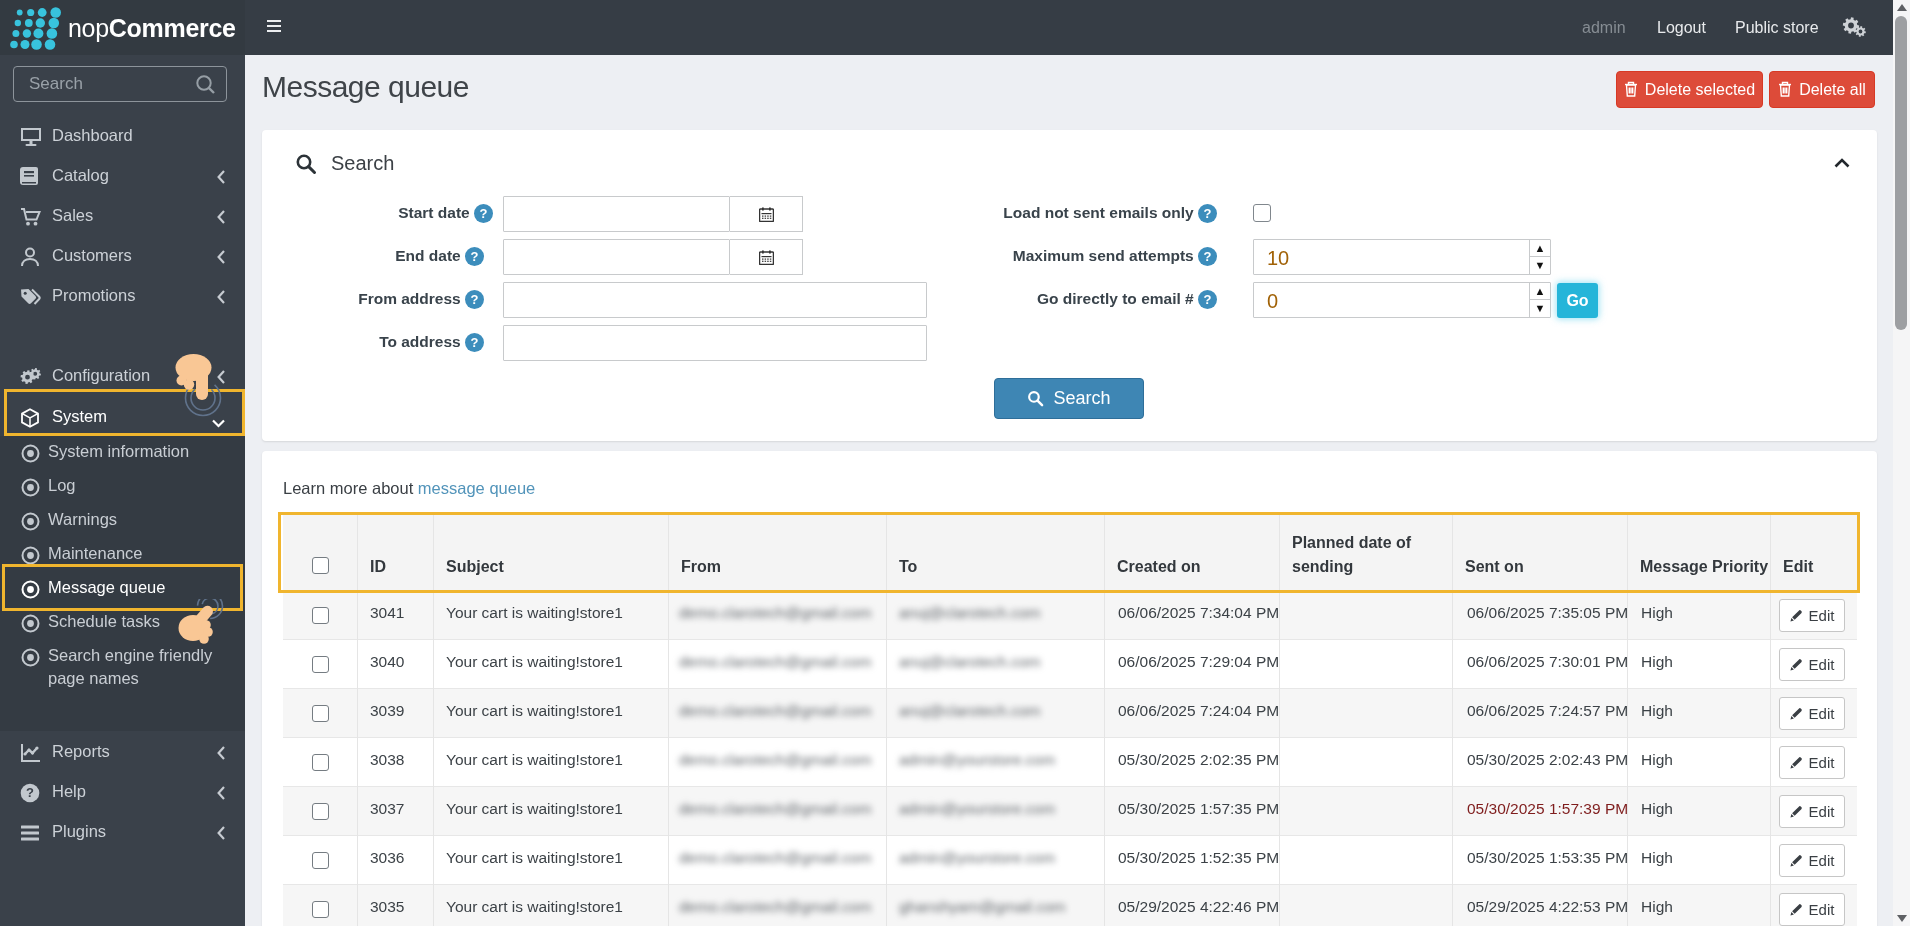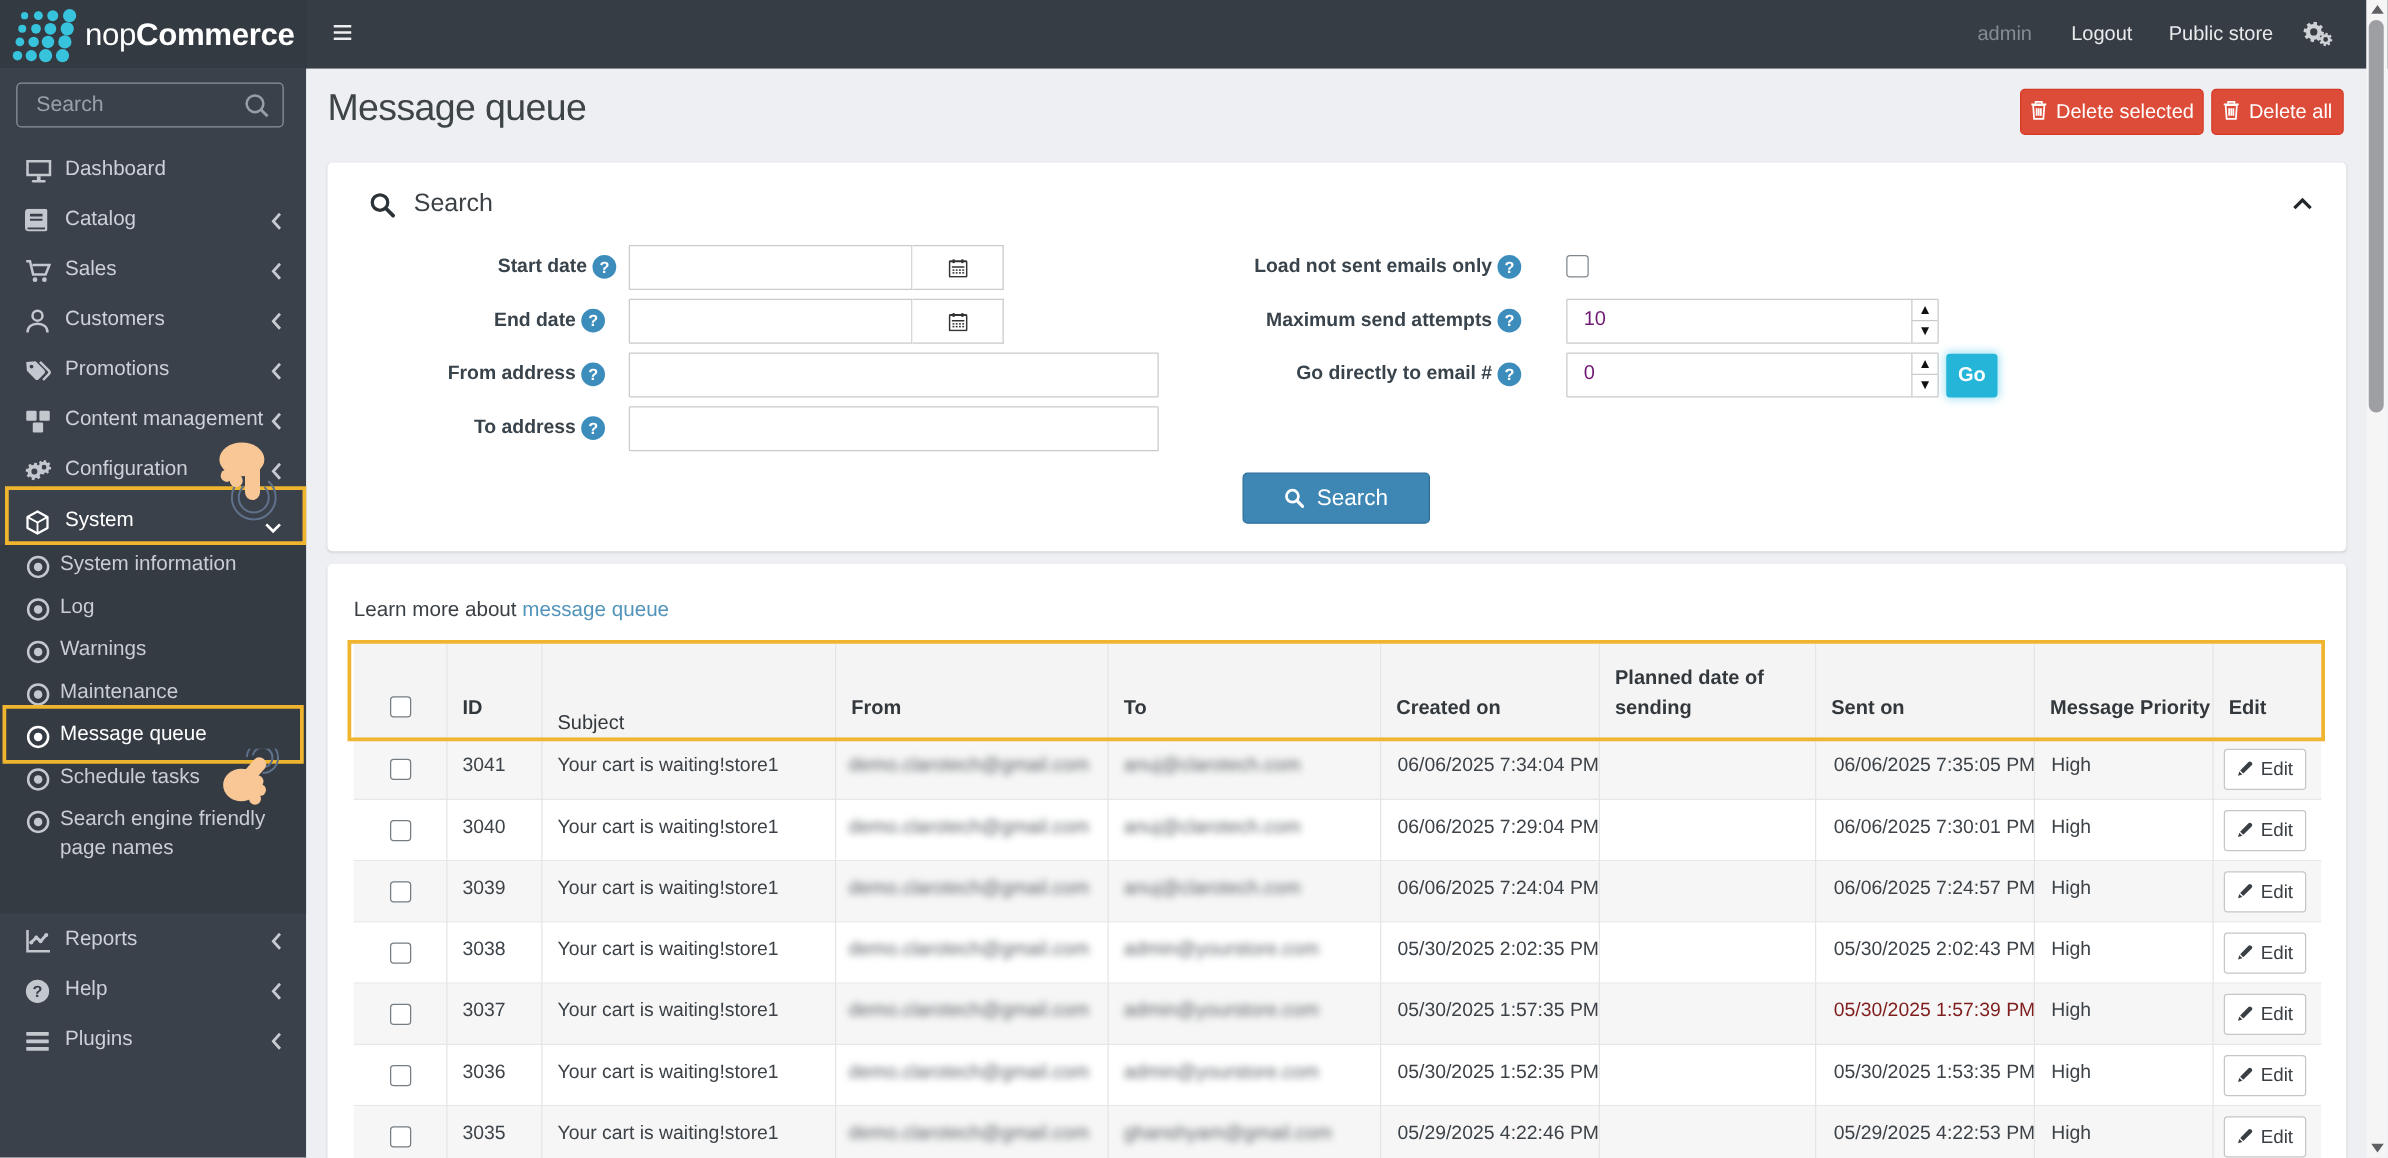--- a/index.html
+++ b/index.html
@@ -30,21 +30,21 @@
 #main{position:absolute;left:245px;top:55px;width:1648px;height:871px;background:#edeff3}
 h1{position:absolute;left:17px;top:15px;font-size:30px;font-weight:400;color:#3f4449;letter-spacing:-0.5px}
 .btn-danger{position:absolute;top:16px;height:37px;background:#dd4b39;border:1px solid #d73925;border-radius:4px;color:#fff;font-size:16px;text-align:center;line-height:35px}
 .card{position:absolute;left:17px;width:1615px;background:#fff;border-radius:4px;box-shadow:0 1px 2px rgba(0,0,0,.1)}
 .hlp{display:inline-block;width:19px;height:19px;border-radius:50%;background:#3c8dbc;color:#fff;font-size:13px;font-weight:700;text-align:center;line-height:19px;vertical-align:middle}
 .flabel{position:absolute;font-size:15.5px;font-weight:700;color:#39434b;text-align:right}
 .finput{position:absolute;height:36px;border:1px solid #c8cacc;background:#fff;border-radius:1px}
 .spin{position:absolute;right:0;top:0;width:21px;height:34px}
 .spin div{height:17px;border-left:1px solid #c8cacc;font-size:11px;text-align:center;line-height:17px;color:#111}
 .spin div:first-child{border-bottom:1px solid #c8cacc}
-.inval{position:absolute;left:13px;top:7px;font-size:16px;color:#701a75}
+.inval{position:absolute;left:13px;top:7px;font-size:20px;color:#a16207}
 </style>
 </head>
 <body>
 <div id="topbar">
  <div id="logo">
 
   <svg id="logodots" width="66" height="55" style="position:absolute;left:2px;top:0">
         <circle cx="17.7" cy="12.5" r="2.9" fill="#38c3dd"></circle>
         <circle cx="28.7" cy="12.5" r="3.6" fill="#38c3dd"></circle>
         <circle cx="40.2" cy="12.5" r="4.4" fill="#38c3dd"></circle>
@@ -127,33 +127,20 @@
           <path d="M7 1 L1.6 7 L7 13" fill="none" stroke="#c6cbd1" stroke-width="2.2"></path>
         </svg></div>
     </div>
 <div class="mi" style="top:222px">
       <div class="ic"><svg width="22" height="20" viewBox="0 0 22 20">
           <path fill="#c2c8ce" d="M1 2.5 L8.5 2 L15.5 9 a2 2 0 0 1 0 2.8 L11 16.3 a2 2 0 0 1 -2.8 0 L1.5 9.5 Z"></path>
           <circle cx="5.2" cy="6.2" r="1.5" fill="#3a414a"></circle>
           <path fill="none" stroke="#c2c8ce" stroke-width="2" d="M12 2.5 l7 7 a 2 2 0 0 1 0 2.8 L14.5 17"></path>
         </svg></div>
       <div class="tx">Promotions</div>
-      <div class="ch"><svg width="8" height="14" viewBox="0 0 8 14">
-          <path d="M7 1 L1.6 7 L7 13" fill="none" stroke="#c6cbd1" stroke-width="2.2"></path>
-        </svg></div>
-    </div>
-<div class="mi" style="top:262px">
-      <div class="ic"><svg width="21" height="20" viewBox="0 0 21 20">
-          <g fill="#c2c8ce">
-            <rect x="1" y="1.5" width="8.3" height="8" rx="1"></rect>
-            <rect x="11.5" y="1.5" width="8.3" height="8" rx="1"></rect>
-            <rect x="6.2" y="11" width="8.3" height="8" rx="1"></rect>
-          </g>
-        </svg></div>
-      <div class="tx">Content management</div>
       <div class="ch"><svg width="8" height="14" viewBox="0 0 8 14">
           <path d="M7 1 L1.6 7 L7 13" fill="none" stroke="#c6cbd1" stroke-width="2.2"></path>
         </svg></div>
     </div>
 <div class="mi" style="top:302px">
       <div class="ic"><svg width="23" height="20" viewBox="0 0 23 20">
           <path fill="#c2c8ce" d="M19.30 10.00 L18.84 12.87 L16.65 12.76 L15.47 14.68 L16.58 16.58 L14.22 18.29 L12.76 16.65 L10.56 17.18 L10.00 19.30 L7.13 18.84 L7.24 16.65 L5.32 15.47 L3.42 16.58 L1.71 14.22 L3.35 12.76 L2.82 10.56 L0.70 10.00 L1.16 7.13 L3.35 7.24 L4.53 5.32 L3.42 3.42 L5.78 1.71 L7.24 3.35 L9.44 2.82 L10.00 0.70 L12.87 1.16 L12.76 3.35 L14.68 4.53 L16.58 3.42 L18.29 5.78 L16.65 7.24 L17.18 9.44 Z M13.20 10.00 A3.2 3.2 0 1 0 6.80 10.00 A3.2 3.2 0 1 0 13.20 10.00 Z" transform="scale(0.75) translate(0,3.5)"></path>
           <path fill="#c2c8ce" d="M19.30 10.00 L18.84 12.87 L16.65 12.76 L15.47 14.68 L16.58 16.58 L14.22 18.29 L12.76 16.65 L10.56 17.18 L10.00 19.30 L7.13 18.84 L7.24 16.65 L5.32 15.47 L3.42 16.58 L1.71 14.22 L3.35 12.76 L2.82 10.56 L0.70 10.00 L1.16 7.13 L3.35 7.24 L4.53 5.32 L3.42 3.42 L5.78 1.71 L7.24 3.35 L9.44 2.82 L10.00 0.70 L12.87 1.16 L12.76 3.35 L14.68 4.53 L16.58 3.42 L18.29 5.78 L16.65 7.24 L17.18 9.44 Z M13.20 10.00 A3.2 3.2 0 1 0 6.80 10.00 A3.2 3.2 0 1 0 13.20 10.00 Z" transform="scale(0.62) translate(14.5,1)"></path>
         </svg></div>
       <div class="tx">Configuration</div>
@@ -379,21 +366,21 @@
 <div class="abs" style="left:732px;top:248px;width:150px;height:41px;background:#3e86b4;border:1px solid #2e6e99;border-radius:4px;color:#fff;font-size:18px;text-align:center;line-height:39px"><svg width="17" height="17" viewBox="0 0 22 22" style="vertical-align:-3px;margin-right:9px">
           <circle cx="9" cy="9" r="6.2" fill="none" stroke="#fff" stroke-width="2.8"></circle>
           <path d="M13.6 13.6 L19.5 19.5" stroke="#fff" stroke-width="3.2" stroke-linecap="round"></path>
         </svg>Search</div>
 </div>
 <div class="card" style="top:396px;height:540px">
 <div class="abs" style="left:21px;top:28px;font-size:16.5px;color:#3a3f44">Learn more about <span style="color:#5294ba">message queue</span></div>
 <div class="abs" style="left:21px;top:64px;width:1574px;height:419px;background:#fff">
 <div class="abs" style="left:0;top:0;width:1574px;height:76px;background:#f4f4f4;border-bottom:1px solid #e3e3e3"></div>
 <div class="abs" style="left:87px;top:0;width:61px;height:64px;font-size:16px;font-weight:700;color:#33383d;display:flex;align-items:flex-end;line-height:24px">ID</div>
-<div class="abs" style="left:163px;top:12px;width:220px;height:64px;font-size:16px;font-weight:400;color:#33383d;display:flex;align-items:flex-end;line-height:24px">Subject</div>
+<div class="abs" style="left:163px;top:0;width:220px;height:64px;font-size:16px;font-weight:700;color:#33383d;display:flex;align-items:flex-end;line-height:24px">Subject</div>
 <div class="abs" style="left:398px;top:0;width:203px;height:64px;font-size:16px;font-weight:700;color:#33383d;display:flex;align-items:flex-end;line-height:24px">From</div>
 <div class="abs" style="left:616px;top:0;width:203px;height:64px;font-size:16px;font-weight:700;color:#33383d;display:flex;align-items:flex-end;line-height:24px">To</div>
 <div class="abs" style="left:834px;top:0;width:160px;height:64px;font-size:16px;font-weight:700;color:#33383d;display:flex;align-items:flex-end;line-height:24px">Created on</div>
 <div class="abs" style="left:1009px;top:0;width:158px;height:64px;font-size:16px;font-weight:700;color:#33383d;display:flex;align-items:flex-end;line-height:24px">Planned date of<br>sending</div>
 <div class="abs" style="left:1182px;top:0;width:160px;height:64px;font-size:16px;font-weight:700;color:#33383d;display:flex;align-items:flex-end;line-height:24px">Sent on</div>
 <div class="abs" style="left:1357px;top:0;width:128px;height:64px;font-size:16px;font-weight:700;color:#33383d;display:flex;align-items:flex-end;line-height:24px;white-space:nowrap">Message Priority</div>
 <div class="abs" style="left:1500px;top:0;width:72px;height:64px;font-size:16px;font-weight:700;color:#33383d;display:flex;align-items:flex-end;line-height:24px">Edit</div>
 <div class="abs" style="left:29px;top:42px;width:17px;height:17px;border:1px solid #757c82;border-radius:3px;background:#fff"></div>
 <div class="abs" style="left:0;top:76px;width:1574px;height:49px;background:#f6f6f6;border-bottom:1px solid #e7e7e7"></div>
 <div class="abs" style="left:29px;top:92px;width:17px;height:17px;border:1px solid #757c82;border-radius:3px;background:#fff"></div>

